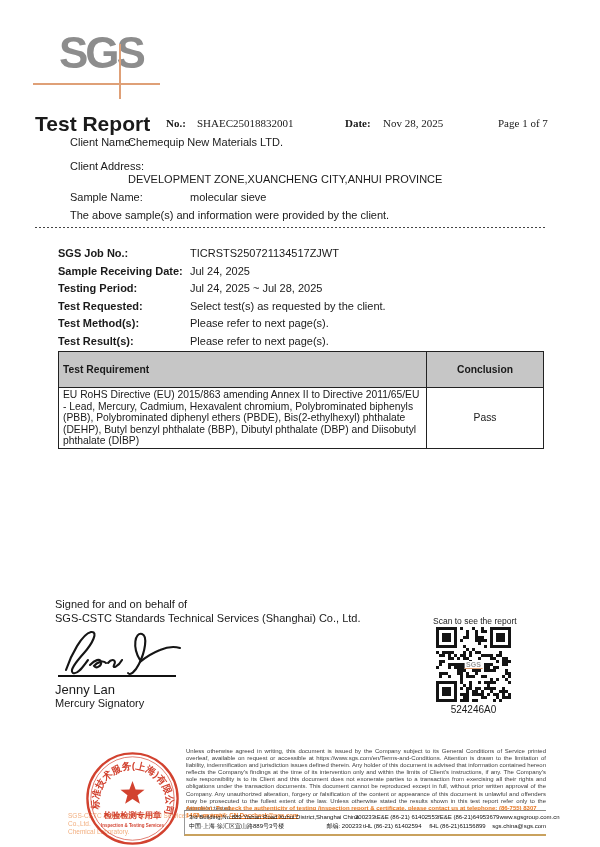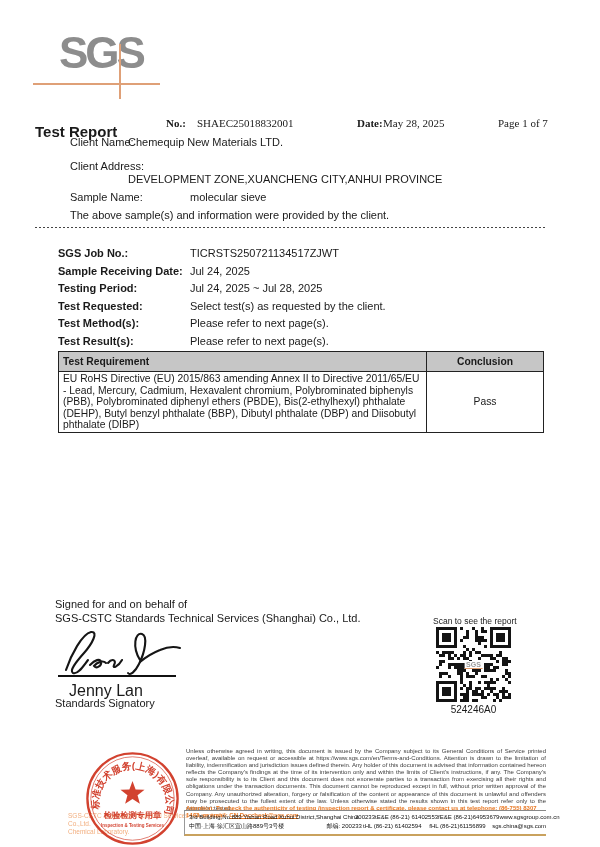--- a/index.html
+++ b/index.html
@@ -6,52 +6,52 @@
   html,body { background:#fff; }
   body { font-family:"Liberation Sans", sans-serif; color:#1a1a1a; }
   .page { position:relative; width:600px; height:847px; background:#fff; overflow:hidden;margin-top:21px; }
 
   
   .logo-text { position:absolute; left:59px; top:10px; font-size:44px; font-weight:bold;
                color:#8d8d8d; letter-spacing:-3px; line-height:1; }
   .logo-hline { position:absolute; left:33px; top:62px; width:127px; height:2px; background:#dfa077; }
   .logo-vline { position:absolute; left:119px; top:23px; width:2px; height:55px; background:#dfa077; }
 
-  .title { position:absolute; left:35px; top:102px; font-size:15px; font-weight:bold; }
+  .title { position:absolute; left:35px; top:91px; font-size:21px; font-weight:bold; }
   .hdr-sm { position:absolute; top:96px; font-size:11px;font-family:Liberation Serif, serif; }
   .b { font-weight:bold; }
   .no-label { left:166px; } .no-value { left:197px; }
-  .date-label { left:357px; } .date-value { left:383px; }
+  .date-label { left:345px; } .date-value { left:383px; }
   .page-label { left:498px; }
 
   .row-label { position:absolute; left:70px; font-size:11px; }
   .row-value { position:absolute; font-size:11px; }
 
   .dashes { position:absolute; left:35px; top:206px; width:511px; height:1px;
             background:repeating-linear-gradient(90deg,#444 0 2px,transparent 2px 4px); }
 
   .details { position:absolute; left:58px; top:226px; font-size:11px; }
   .details .drow { display:flex; height:17.6px; align-items:flex-start; }
   .details .dlabel { width:132px; flex:none;font-weight:bold; }
 
   
   .rtable { position:absolute; left:58px; top:330px; width:486px; border-collapse:collapse;
             font-size:10.3px; }
   .rtable th, .rtable td { border:1.5px solid #222; }
-  .rtable th { background:#c6c6c6; font-weight:bold; text-align:left; padding:4px 4px; height:13px; }
+  .rtable th { background:#c6c6c6; font-weight:bold; text-align:left; padding:12px 4px; height:13px; }
   .rtable th.conc, .rtable td.conc { text-align:center; width:117px; }
   .rtable td { padding:1px 4px; line-height:11.6px; vertical-align:top; }
   .rtable td.conc { vertical-align:middle; }
 
   
   .sig-line1 { position:absolute; left:55px; top:577px; font-size:11px; }
   .sig-line2 { position:absolute; left:55px; top:591px; font-size:11px; }
   .sig-svg  { position:absolute; left:56px; top:606px; }
   .sig-rule { position:absolute; left:58px; top:654px; width:118px; height:2px; background:#111; }
-  .sig-name { position:absolute; left:69px; top:661px; font-size:16px; }
+  .sig-name { position:absolute; left:55px; top:661px; font-size:13px; }
   .sig-role { position:absolute; left:55px; top:676px; font-size:11px; }
 
   
   .qr-caption { position:absolute; left:433px; top:595px; font-size:8.5px; color:#222; }
   .qr-box { position:absolute; left:436px; top:606px; width:75px; height:75px; background:#fff; }
   .qr-center { position:absolute; left:50%; top:50%; transform:translate(-50%,-50%);
                background:#fff; padding:0 2px; font-size:7px; font-weight:bold; color:#9a9a9a;
                border-bottom:1px solid #e09a6a; }
   .qr-id { position:absolute; left:436px; top:683px; width:75px; text-align:center; font-size:10px; }
 
@@ -77,21 +77,21 @@
 <div class="page">
 
   <div class="logo-text">SGS</div>
   <div class="logo-hline"></div>
   <div class="logo-vline"></div>
 
   <div class="title">Test Report</div>
   <span class="hdr-sm b no-label">No.:</span>
   <span class="hdr-sm no-value">SHAEC25018832001</span>
   <span class="hdr-sm b date-label">Date:</span>
-  <span class="hdr-sm date-value">May 28, 2025</span>
+  <span class="hdr-sm date-value">Nov 28, 2025</span>
   <span class="hdr-sm page-label">Page 1 of 7</span>
 
   <span class="row-label" style="top:115px">Client Name:</span>
   <span class="row-value" style="left:128px; top:115px">Chemequip New Materials LTD.</span>
   <span class="row-label" style="top:139px">Client Address:</span>
   <span class="row-value" style="left:128px; top:152px">DEVELOPMENT ZONE,XUANCHENG CITY,ANHUI PROVINCE</span>
 
   <span class="row-label" style="top:170px">Sample Name:</span>
   <span class="row-value" style="left:190px; top:170px">molecular sieve</span>
   <span class="row-label" style="top:188px">The above sample(s) and information were provided by the client.</span>
@@ -143,21 +143,21 @@
     <g fill="none" stroke="#151515" stroke-width="2.1" stroke-linecap="round">
       <path d="M10,43 C15,28 26,7 35,5 C43,4 36,17 28,26 C20,35 13,44 17,46 C22,48 28,38 32,33"></path>
       <path d="M34,38 C39,33 44,31 45,35 C46,39 40,42 38,39 C41,35 47,33 50,36"></path>
       <path d="M52,36 C56,31 61,33 58,38 C56,42 62,40 66,33"></path>
       <path d="M84,33 C76,20 79,5 86,7 C92,9 89,25 83,37 C79,45 74,49 72,46"></path>
       <path d="M84,35 C91,29 99,25 104,23 C111,20 117,19 124,21"></path>
     </g>
   </svg>
   <div class="sig-rule"></div>
   <div class="sig-name">Jenny Lan</div>
-  <div class="sig-role">Standards Signatory</div>
+  <div class="sig-role">Mercury Signatory</div>
 
   <div class="qr-caption">Scan to see the report</div>
   <div class="qr-box">
     <svg id="qr-svg" width="75" height="75" viewBox="0 0 75 75">
         <rect x="24" y="0" width="3" height="3" fill="#141414"></rect>
         <rect x="36" y="0" width="3" height="3" fill="#141414"></rect>
         <rect x="45" y="0" width="3" height="3" fill="#141414"></rect>
         <rect x="30" y="3" width="3" height="3" fill="#141414"></rect>
         <rect x="39" y="3" width="3" height="3" fill="#141414"></rect>
         <rect x="45" y="3" width="3" height="3" fill="#141414"></rect>

